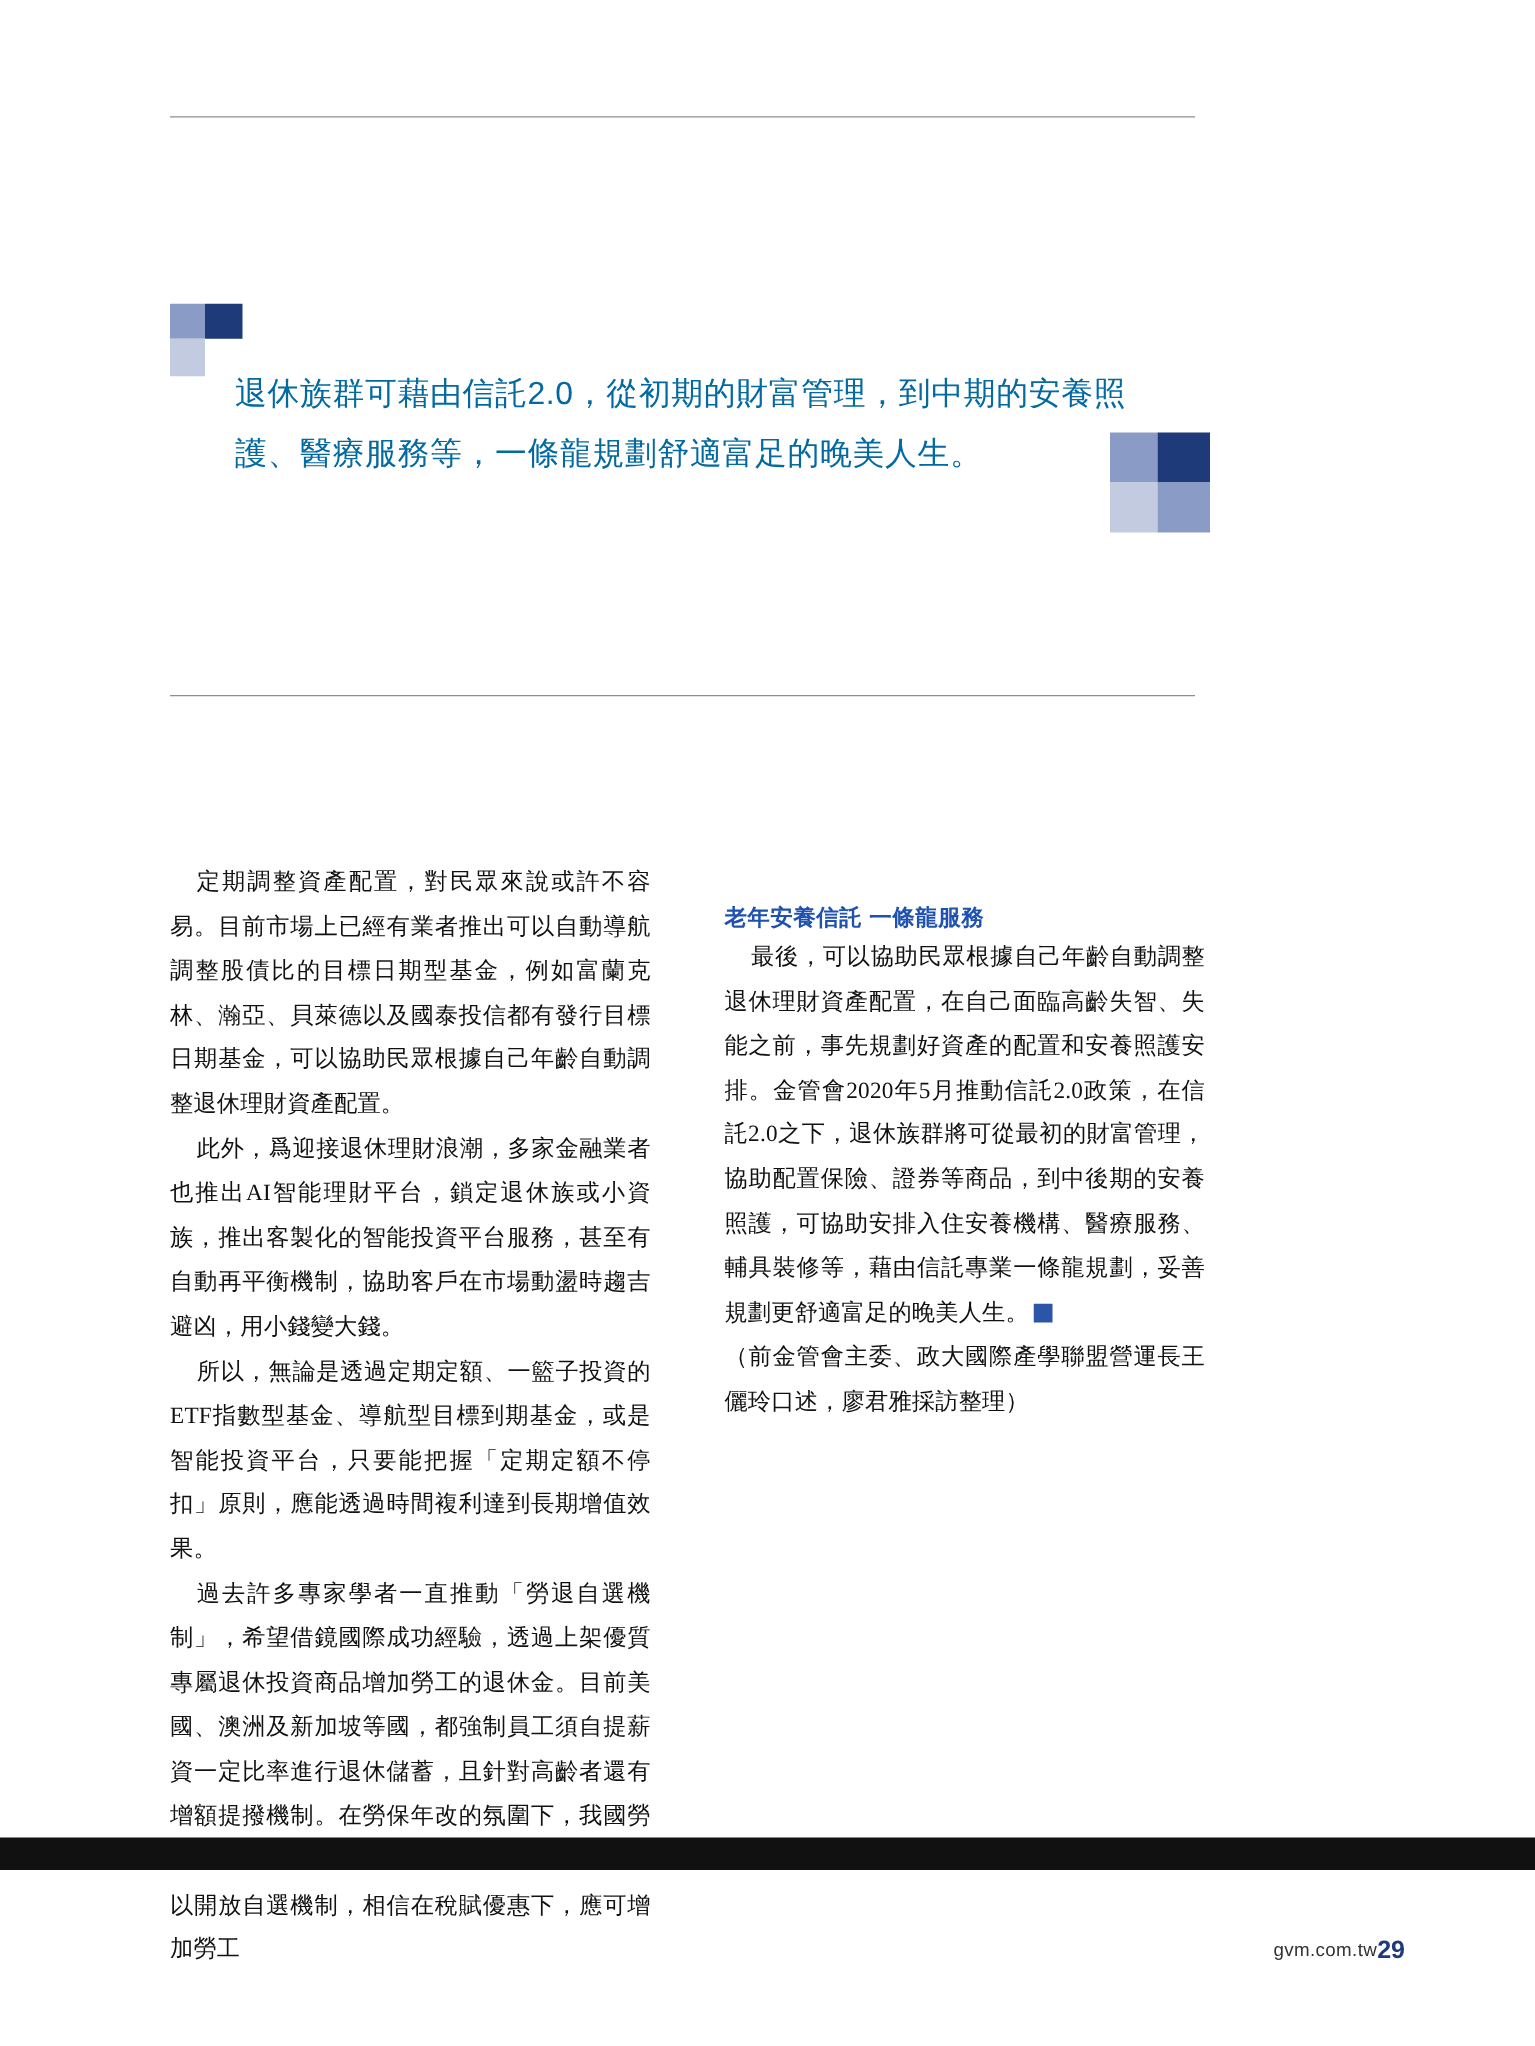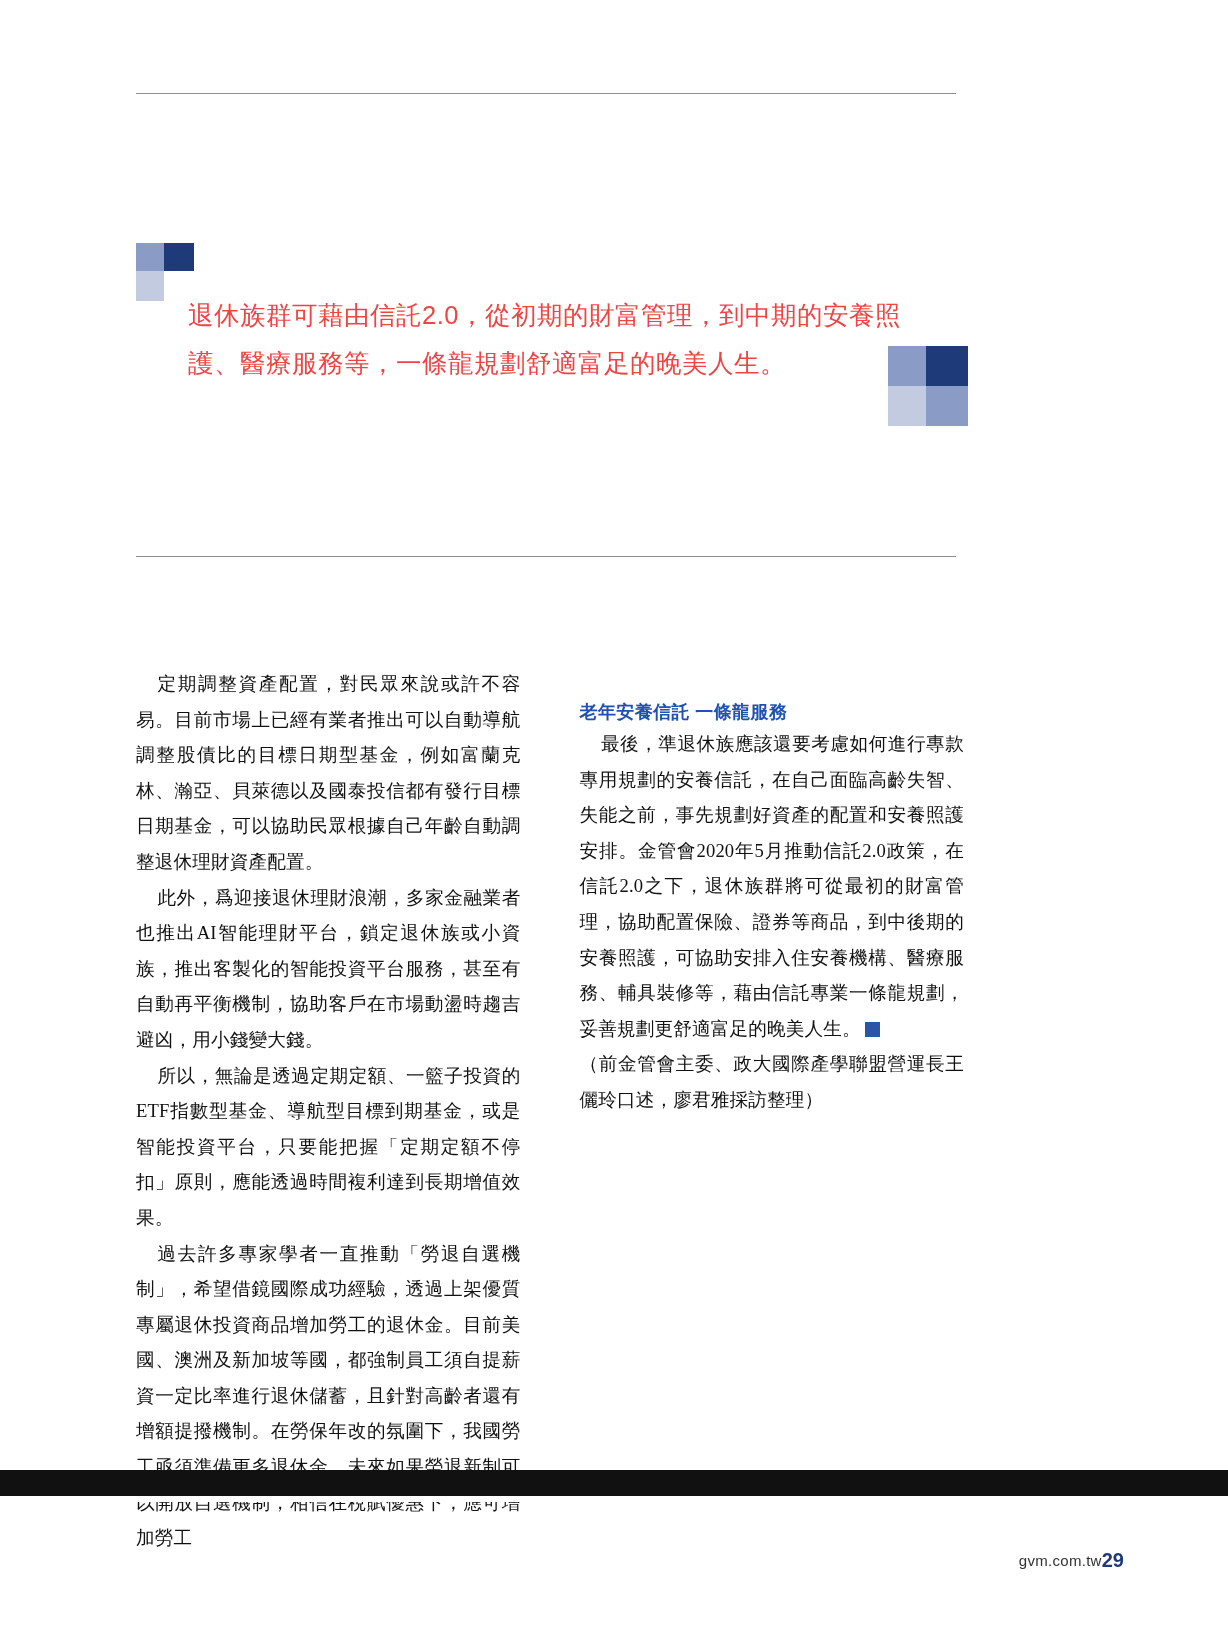--- a/index.html
+++ b/index.html
@@ -47,29 +47,29 @@
   .sq-g { left: 790px; top: 143px; width: 42px; height: 40px; background: #8a9bc6; }
 
   .quote-text {
     position: absolute;
     left: 52px;
     top: 48px;
     width: 760px;
     font-family: "Liberation Sans", sans-serif;
     font-size: 25.5px;
     line-height: 48px;
-    color: #ef4444;
+    color: #0369a1;
     letter-spacing: 0.5px;
   }
 
   
   .columns {
     position: absolute;
     left: 136px;
-    top: 666px;
+    top: 688px;
     width: 828px;
     display: flex;
     gap: 59px;
   }
   .col {
     width: 389px;
   }
   .col p {
     margin: 0;
     font-size: 18.6px;
@@ -180,21 +180,21 @@
       <p class="indent">定期調整資產配置，對民眾來說或許不容易。目前市場上已經有業者推出可以自動導航調整股債比的目標日期型基金，例如富蘭克林、瀚亞、貝萊德以及國泰投信都有發行目標日期基金，可以協助民眾根據自己年齡自動調整退休理財資產配置。</p>
       <p class="indent">此外，爲迎接退休理財浪潮，多家金融業者也推出AI智能理財平台，鎖定退休族或小資族，推出客製化的智能投資平台服務，甚至有自動再平衡機制，協助客戶在市場動盪時趨吉避凶，用小錢變大錢。</p>
       <p class="indent">所以，無論是透過定期定額、一籃子投資的ETF指數型基金、導航型目標到期基金，或是智能投資平台，只要能把握「定期定額不停扣」原則，應能透過時間複利達到長期增值效果。</p>
       <p class="indent">過去許多專家學者一直推動「勞退自選機制」，希望借鏡國際成功經驗，透過上架優質專屬退休投資商品增加勞工的退休金。目前美國、澳洲及新加坡等國，都強制員工須自提薪資一定比率進行退休儲蓄，且針對高齡者還有增額提撥機制。在勞保年改的氛圍下，我國勞工亟須準備更多退休金，未來如果勞退新制可以開放自選機制，相信在稅賦優惠下，應可增加勞工</p>
     </div>
 
     <div class="col">
 
       <h2 class="subhead">老年安養信託 一條龍服務</h2>
 
-      <p class="indent"><span>最後，準退休族應該還要考慮如何進行專款專用規劃的安養信託，在自己面臨高齡失智、失能之前，事先規劃好資產的配置和安養照護安排。金管會2020年5月推動信託2.0政策，在信託2.0之下，退休族群將可從最初的財富管理，協助配置保險、證券等商品，到中後期的安養照護，可協助安排入住安養機構、醫療服務、輔具裝修等，藉由信託專業一條龍規劃，妥善規劃更舒適富足的晚美人生。</span><span class="endmark">G</span></p>
+      <p class="indent"><span>最後，可以協助民眾根據自己年齡自動調整退休理財資產配置，在自己面臨高齡失智、失能之前，事先規劃好資產的配置和安養照護安排。金管會2020年5月推動信託2.0政策，在信託2.0之下，退休族群將可從最初的財富管理，協助配置保險、證券等商品，到中後期的安養照護，可協助安排入住安養機構、醫療服務、輔具裝修等，藉由信託專業一條龍規劃，妥善規劃更舒適富足的晚美人生。</span><span class="endmark">G</span></p>
 
       <p class="credit">（前金管會主委、政大國際產學聯盟營運長王儷玲口述，廖君雅採訪整理）</p>
     </div>
 
   </div>
 
   <div class="footer-bar"></div>
 
   <div class="footer">
     <span class="site">gvm.com.tw</span>

